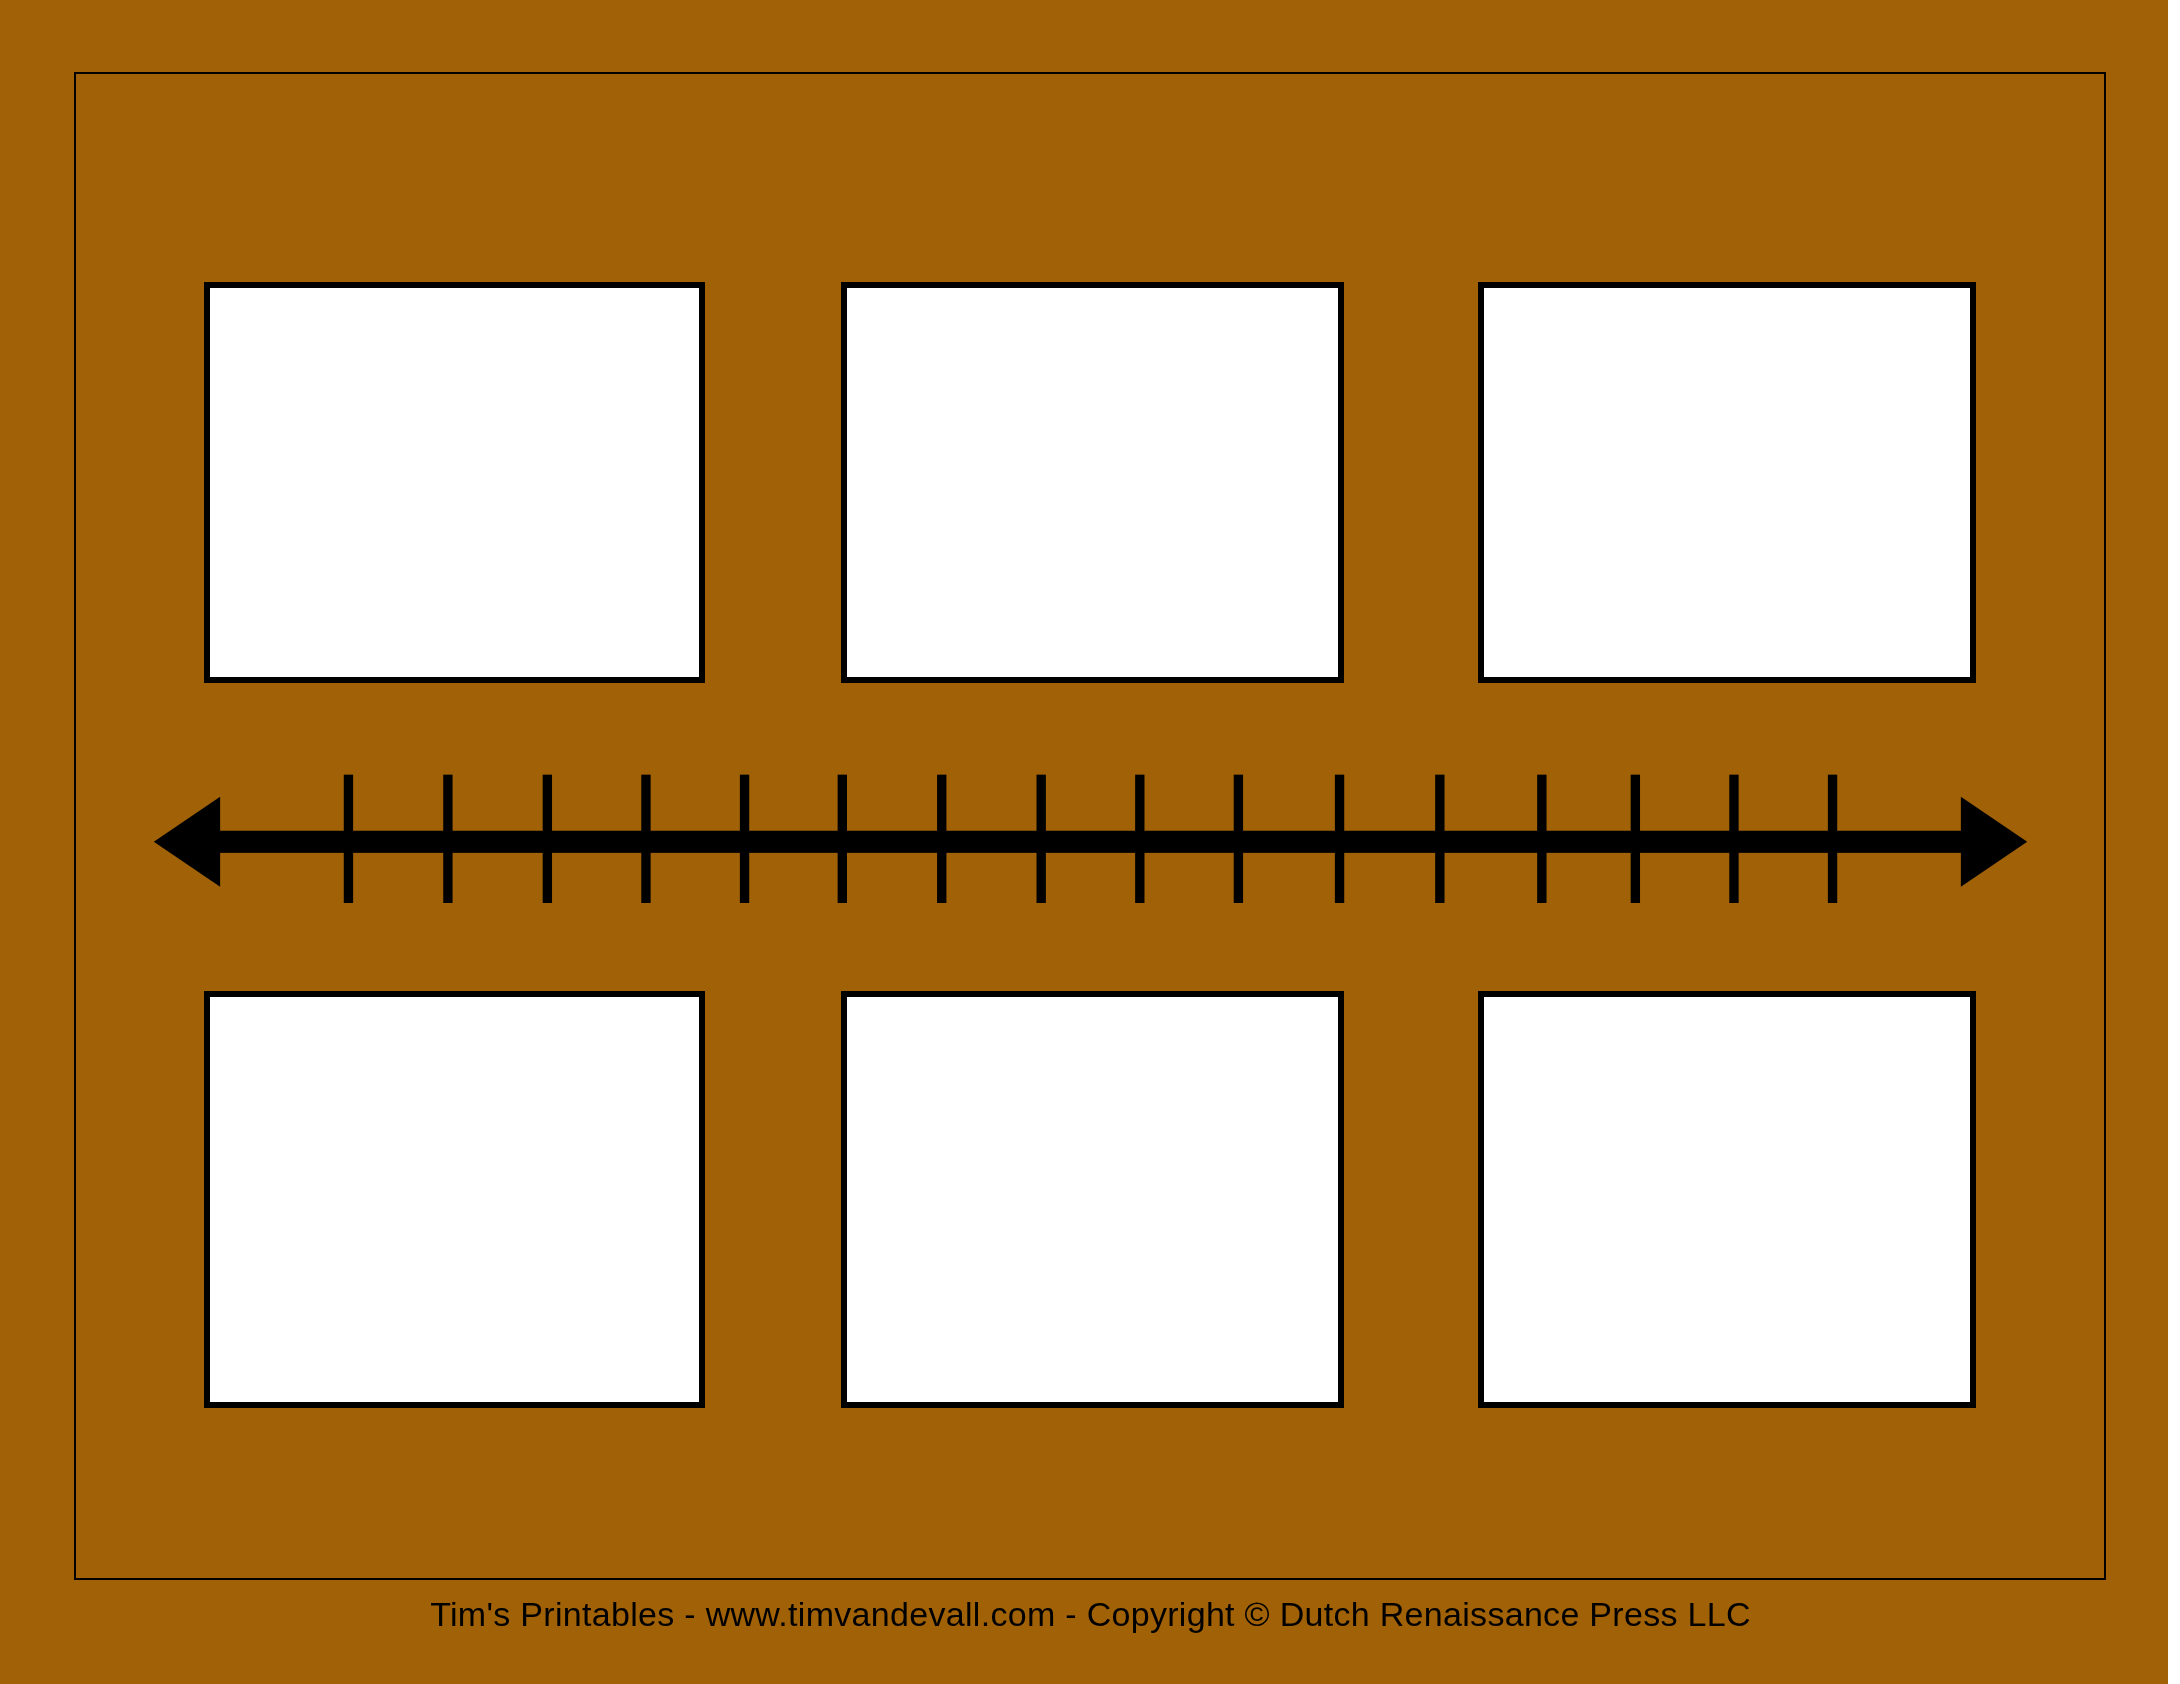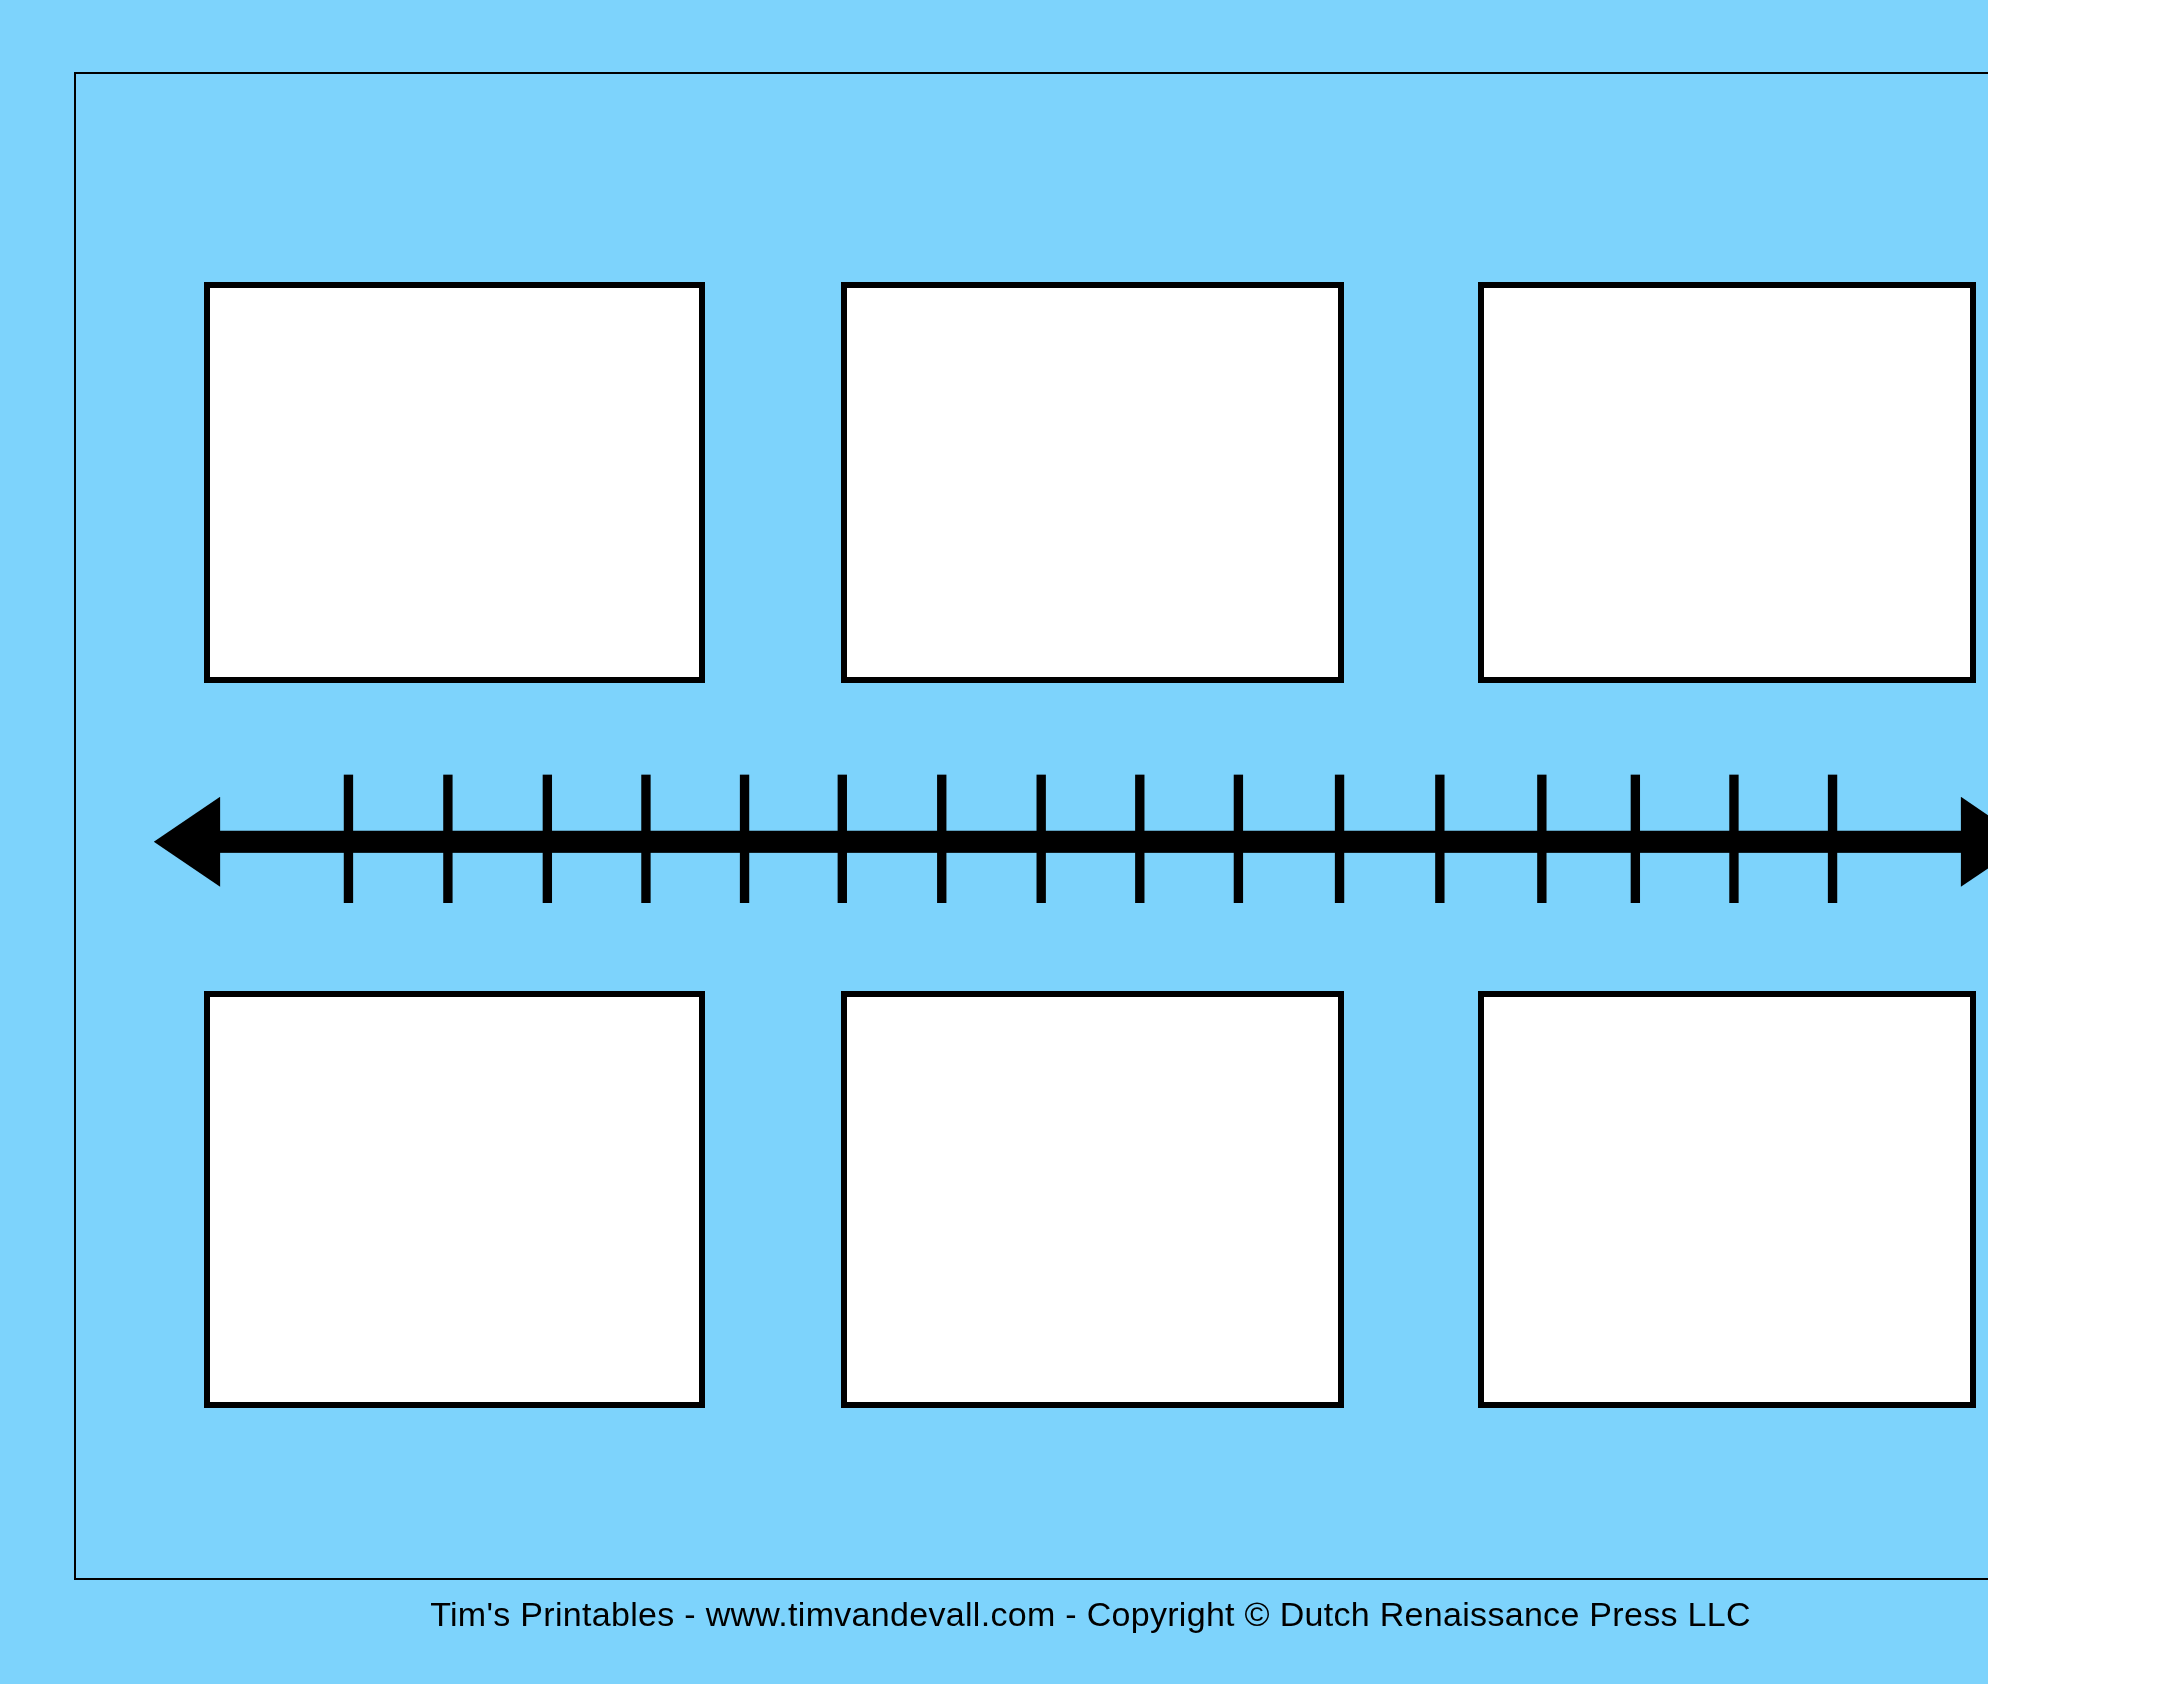--- a/index.html
+++ b/index.html
@@ -5,23 +5,23 @@
   html, body {
     margin: 0;
     padding: 0;
     background: #ffffff;
   }
   body {
     font-family: "Liberation Sans", sans-serif;
   }
   #page {
     position: relative;
-    width: 1988px;
+    width: 2168px;
     height: 1685px;
-    background: #7dd3fc;
+    background: #a16207;
     overflow: hidden;
   }
   
   #page-border {
     position: absolute;
     left: 74px;
     top: 72px;
     width: 2032px;
     height: 1508px;
     border: 2.6px solid #000000;

